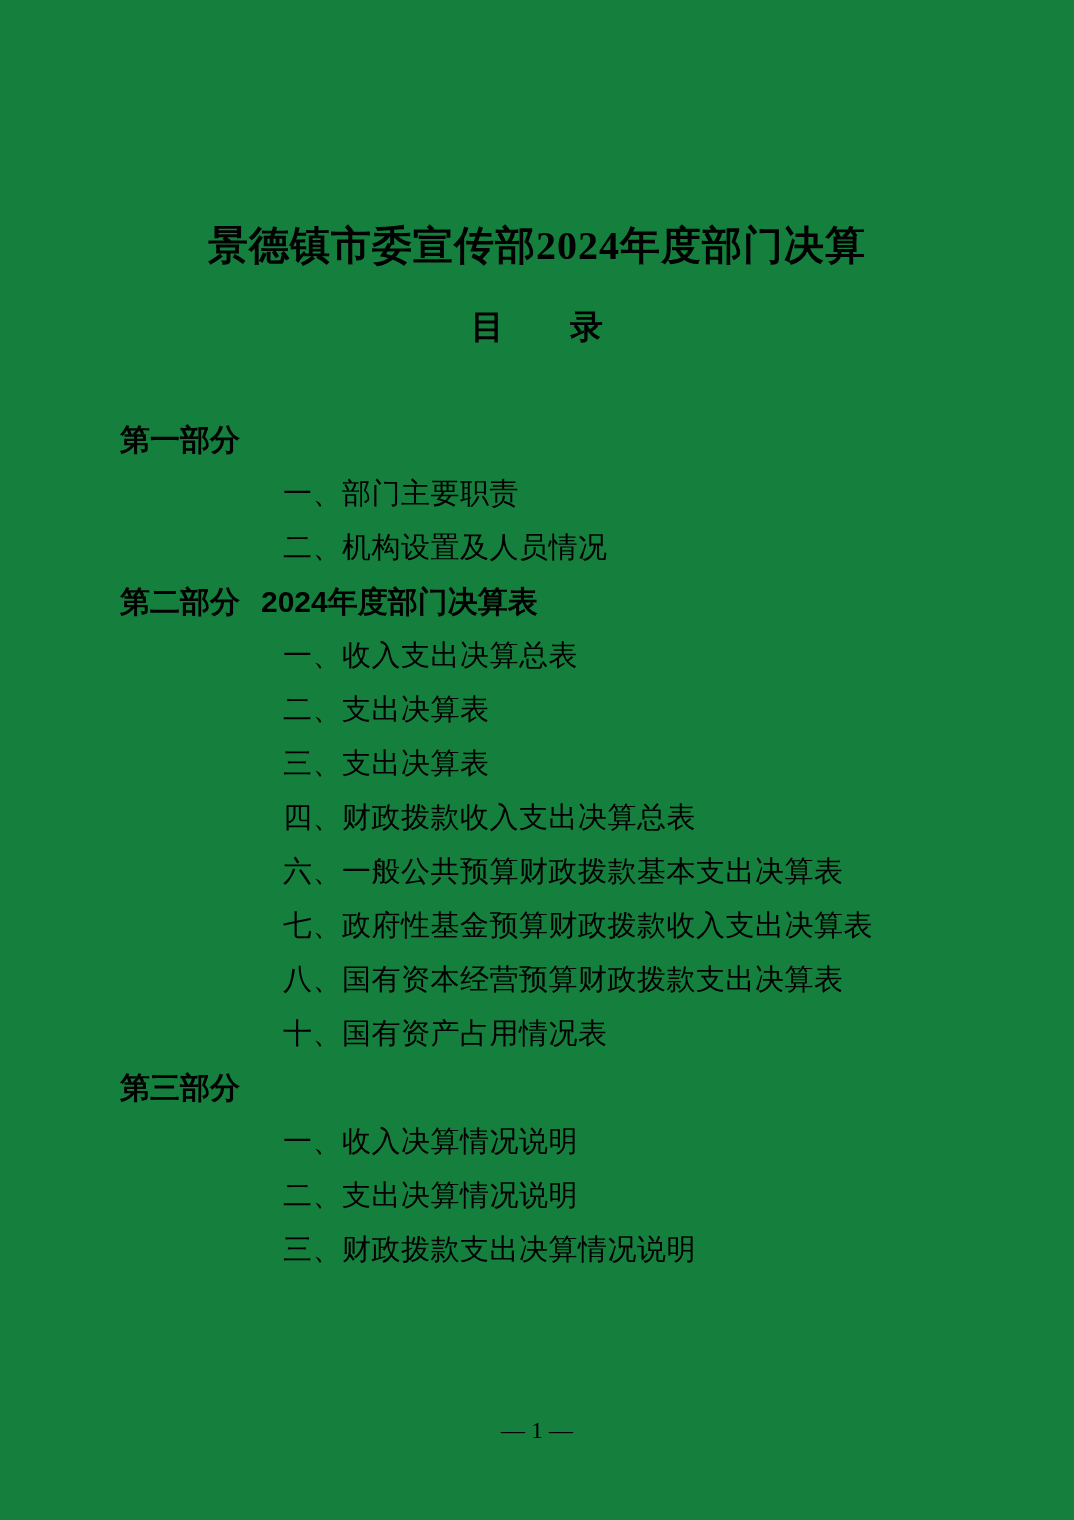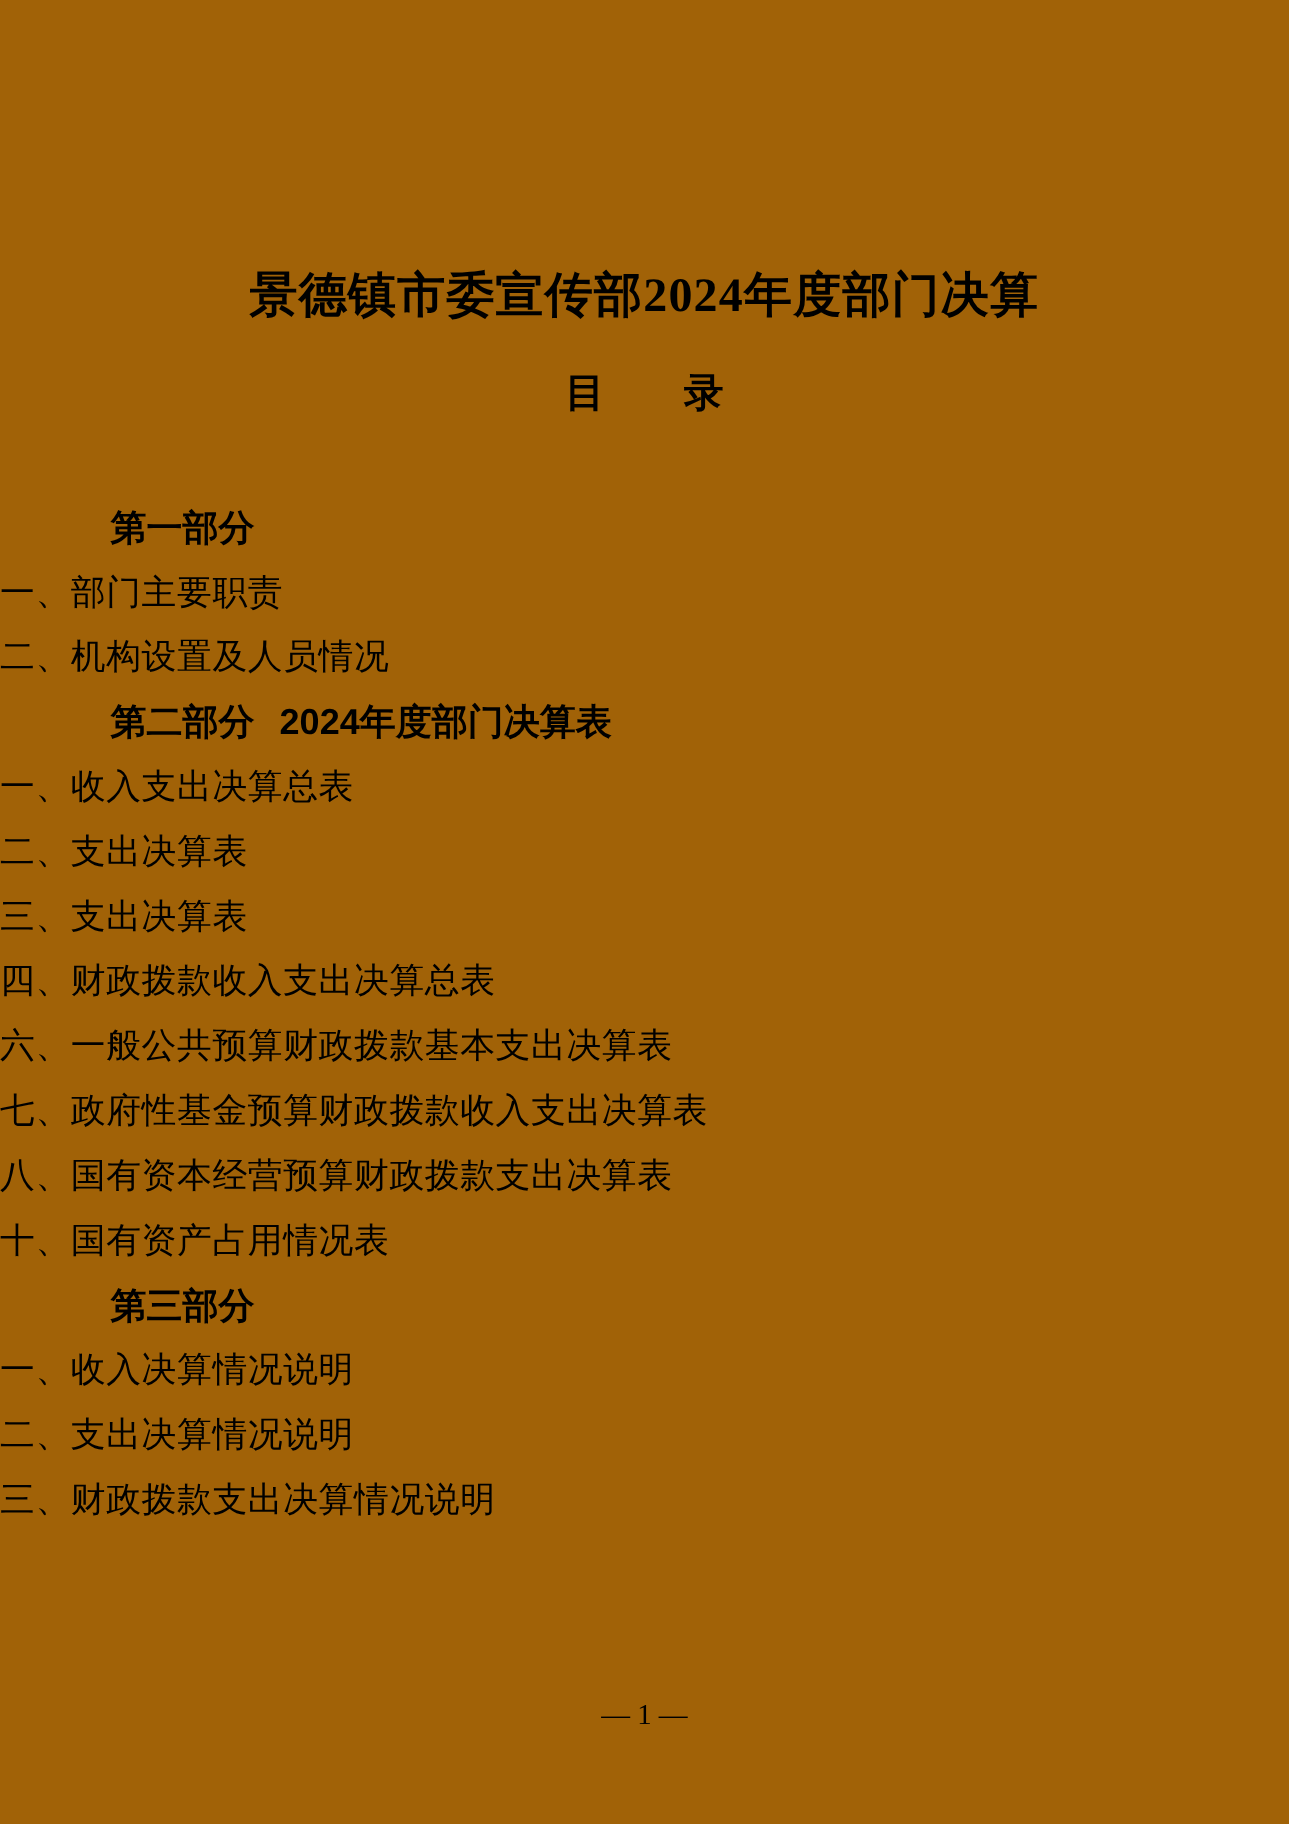--- a/index.html
+++ b/index.html
@@ -4,21 +4,21 @@
 <style>
   html, body {
     margin: 0;
     padding: 0;
     background: #ffffff;
   }
   .page {
     position: relative;
     width: 1074px;
     height: 1520px;
-    background: #a16207;
+    background: #15803d;
     color: #000000;
     overflow: hidden;
   }
   .doc-title {
     position: absolute;
     top: 189px;
     left: 0;
     width: 100%;
     text-align: center;
     font-family: "Liberation Serif", "DejaVu Serif", serif;
@@ -46,29 +46,30 @@
     left: 0;
     right: 0;
   }
   .toc-row {
     height: 54px;
     display: flex;
     align-items: center;
     white-space: nowrap;
   }
   .toc-row.section {
-    padding-left: 92px;
+    padding-left: 120px;
     font-family: "Liberation Sans", "DejaVu Sans", sans-serif;
     font-weight: bold;
     font-size: 30px;
   }
   .toc-row.section .section-label {
     margin-right: 21px;
   }
   .toc-row.item {
+    padding-left: 283px;
     font-family: "Liberation Serif", "DejaVu Serif", serif;
     font-weight: normal;
     font-size: 29px;
     letter-spacing: 0.5px;
   }
   .page-footer {
     position: absolute;
     top: 1405px;
     left: 0;
     width: 100%;

